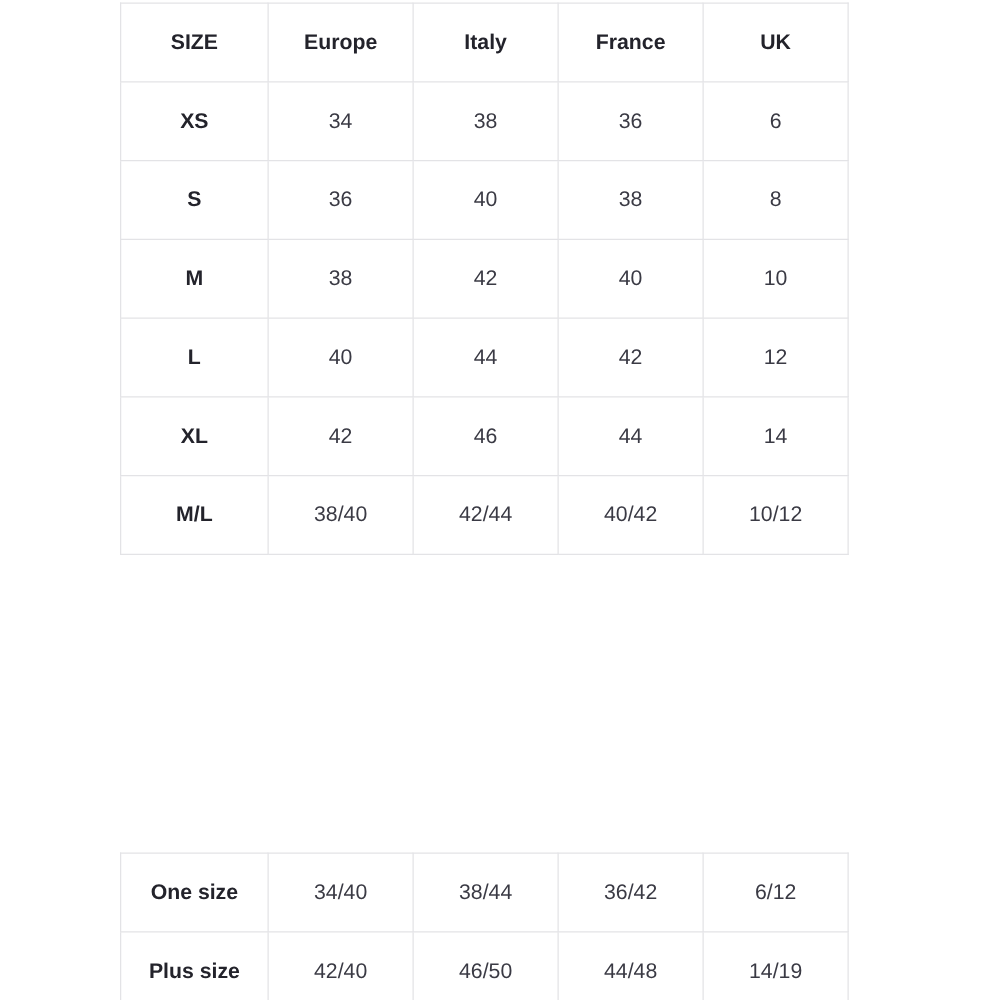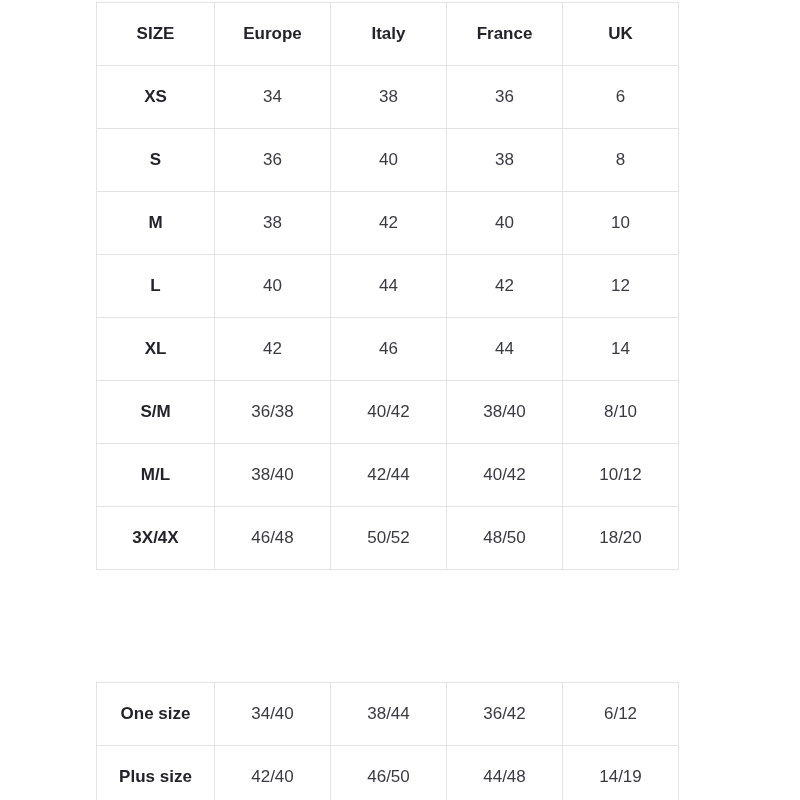--- a/index.html
+++ b/index.html
@@ -110,39 +110,25 @@
           <td>12</td>
         </tr>
         <tr>
           <td class="label-col">XL</td>
           <td>42</td>
           <td>46</td>
           <td>44</td>
           <td>14</td>
         </tr>
         <tr>
-          <td class="label-col">S/M</td>
-          <td>36/38</td>
-          <td>40/42</td>
-          <td>38/40</td>
-          <td>8/10</td>
-        </tr>
-        <tr>
           <td class="label-col">M/L</td>
           <td>38/40</td>
           <td>42/44</td>
           <td>40/42</td>
           <td>10/12</td>
-        </tr>
-        <tr>
-          <td class="label-col">3X/4X</td>
-          <td>46/48</td>
-          <td>50/52</td>
-          <td>48/50</td>
-          <td>18/20</td>
         </tr>
       </tbody>
     </table>
   </div>
 
   <div class="table-wrap" id="second-table-wrap">
     <table class="size-table">
       <colgroup>
         <col class="c0">
           <col class="c1">

